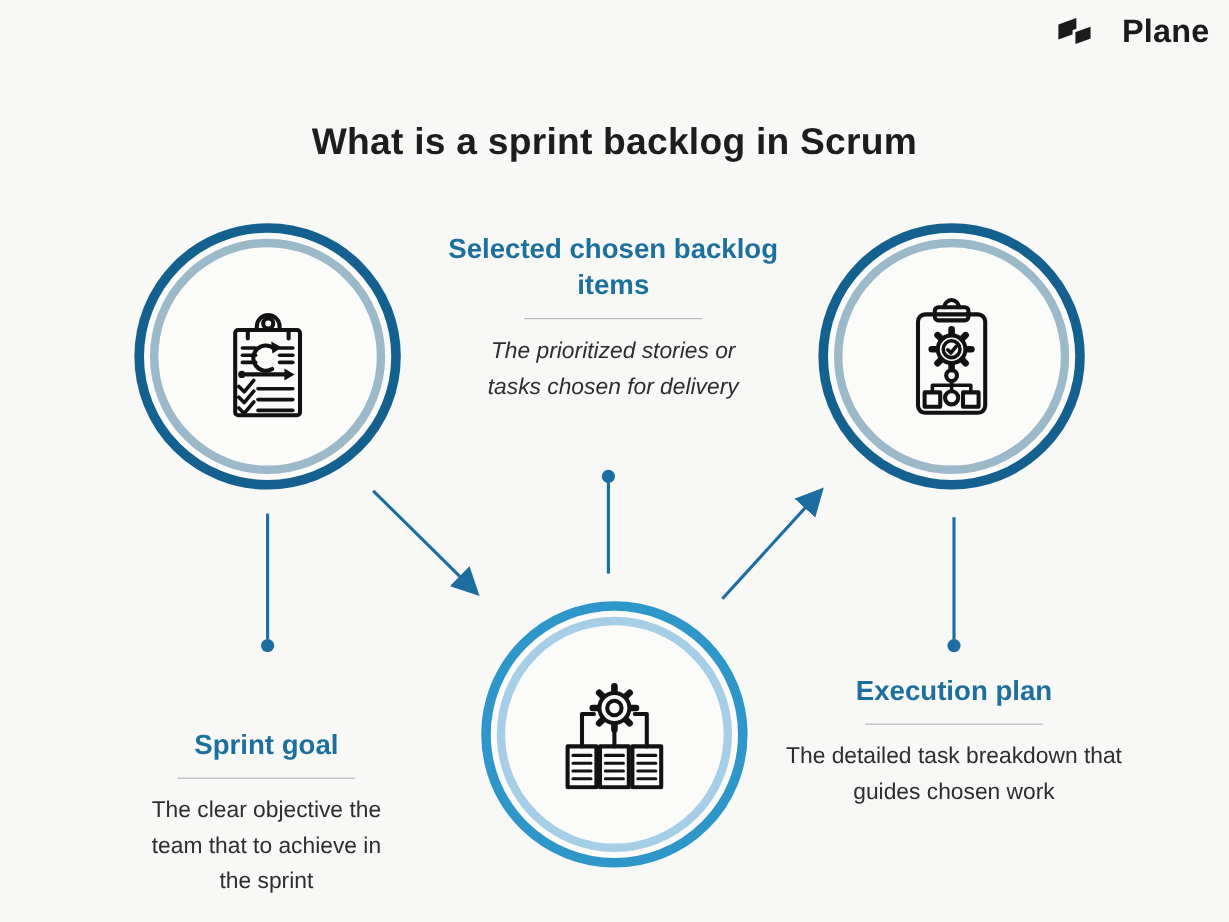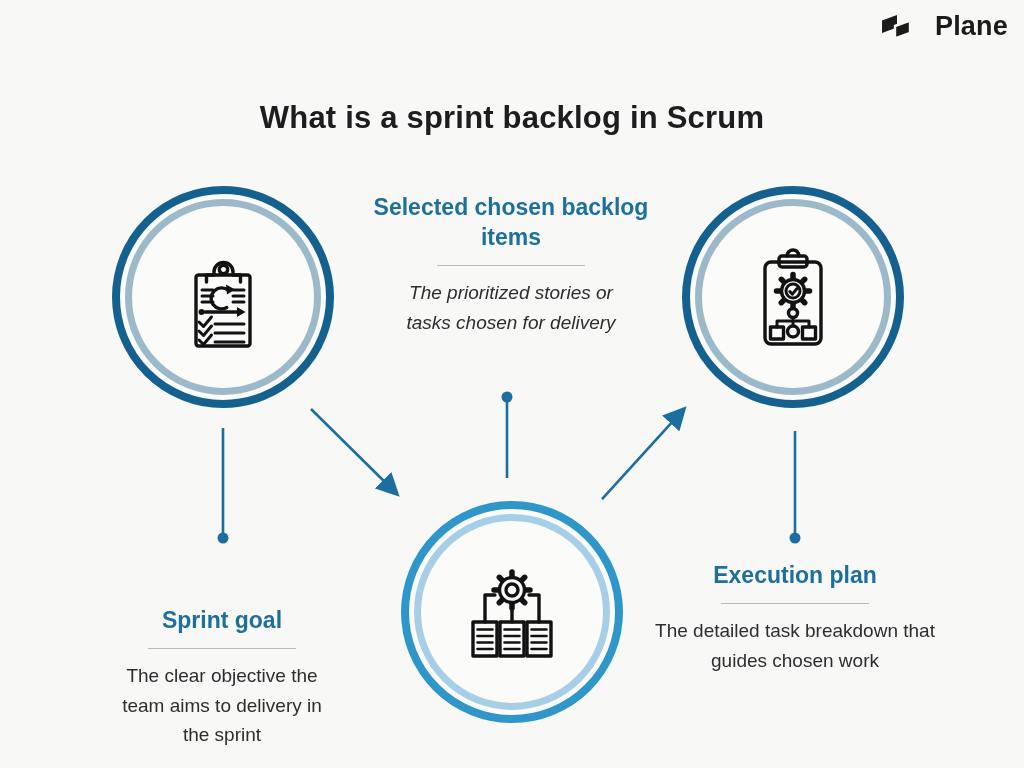--- a/index.html
+++ b/index.html
@@ -197,21 +197,21 @@
 
   <div class="textblock" id="sel-block">
     <div class="tb-heading">Selected chosen backlog items</div>
     <div class="tb-divider"></div>
     <div class="tb-body">The prioritized stories or tasks chosen for delivery</div>
   </div>
 
   <div class="textblock" id="goal-block">
     <div class="tb-heading">Sprint goal</div>
     <div class="tb-divider"></div>
-    <div class="tb-body">The clear objective the team aims to delivery in the sprint</div>
+    <div class="tb-body">The clear objective the team that to achieve in the sprint</div>
   </div>
 
   <div class="textblock" id="exec-block">
     <div class="tb-heading">Execution plan</div>
     <div class="tb-divider"></div>
     <div class="tb-body">The detailed task breakdown that guides chosen work</div>
   </div>
 
 </div>
 

